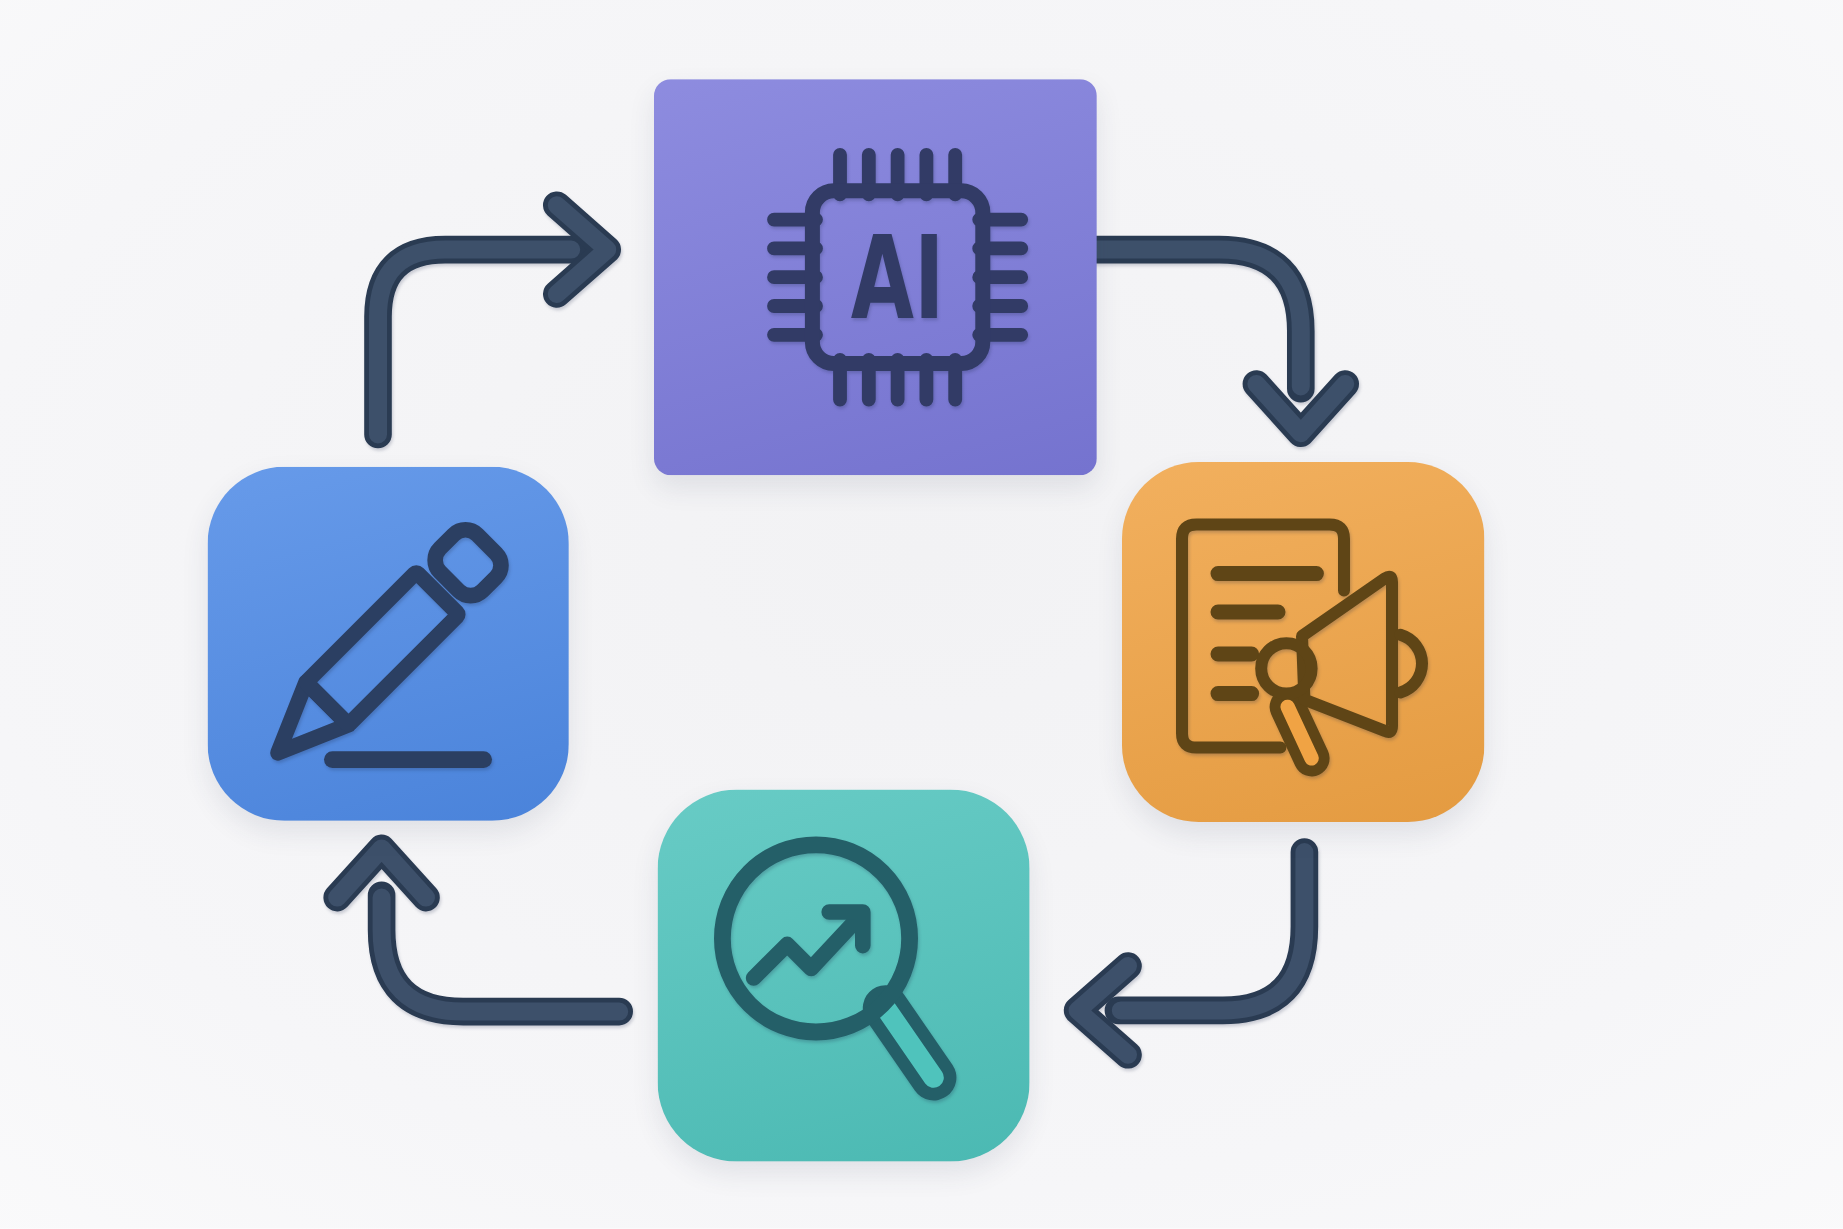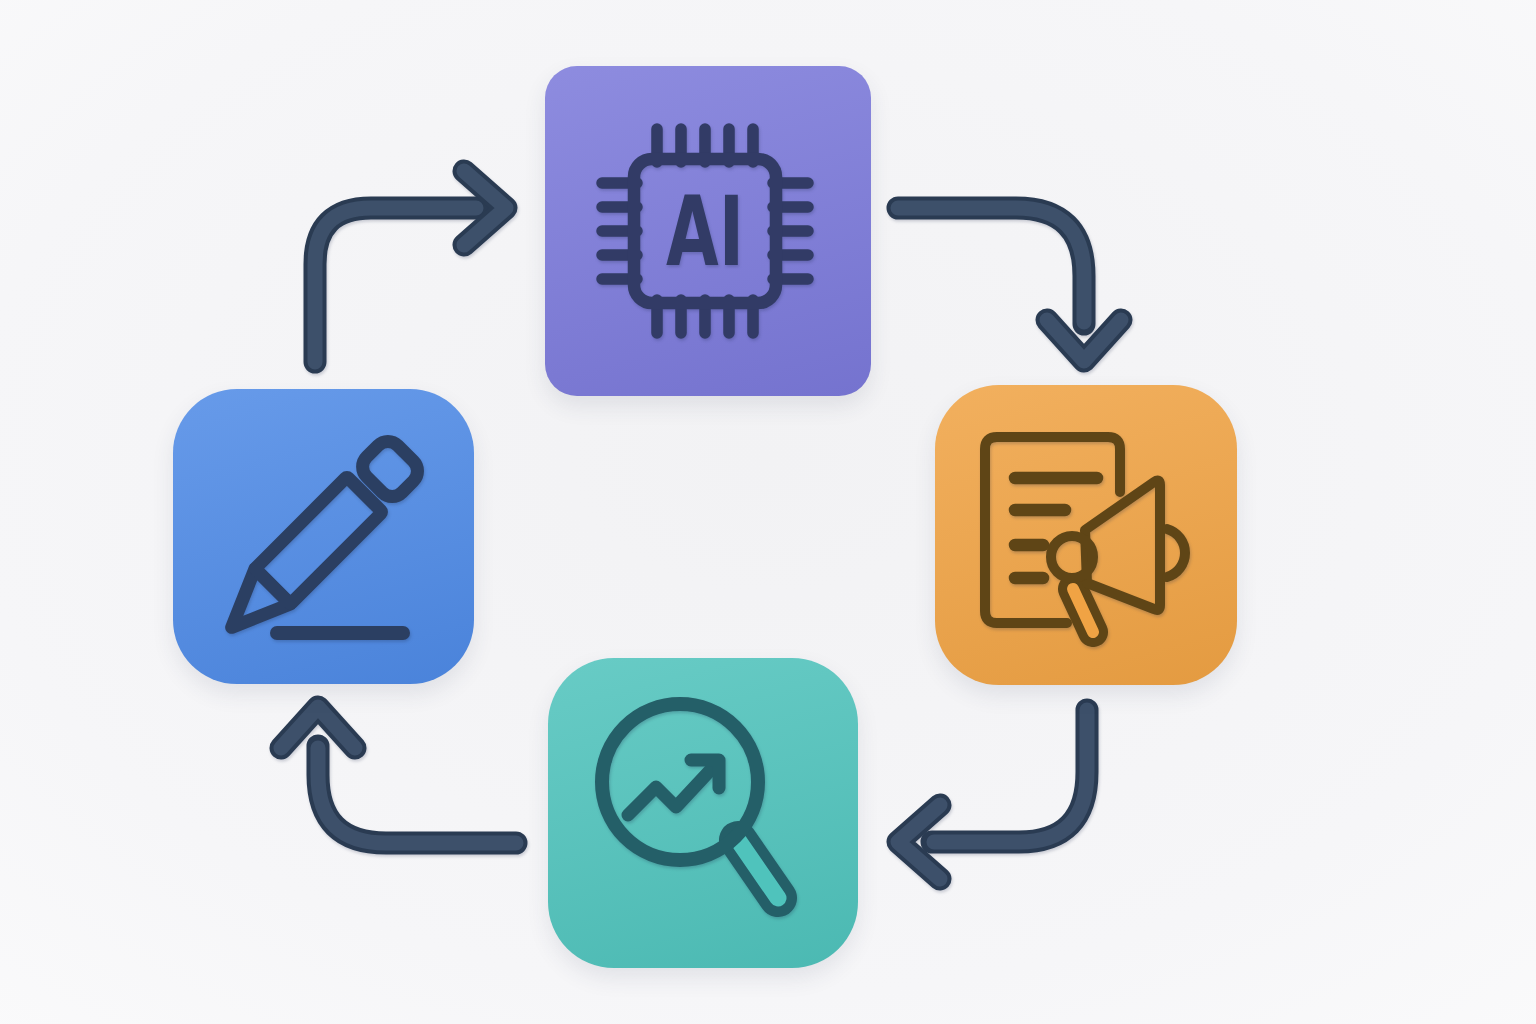--- a/index.html
+++ b/index.html
@@ -12,23 +12,23 @@
       var(--bg-mid,#f6f6f8) 55%,
       var(--bg-edge,#fdfdfd) 100%);
     font-family:"DejaVu Sans","Liberation Sans",sans-serif;
   }
   .node{
     position:absolute;
     box-shadow:0 10px 22px rgba(45,55,90,.10);
   }
   .node svg{display:block;width:100%;height:100%;
     filter:drop-shadow(1px 2px 1.5px rgba(25,35,70,.22));}
-  .node-ai{left:545px;top:66px;width:326px;height:330px;border-radius:32px;
+  .node-ai{left:545px;top:66px;width:326px;height:330px;border-radius:14px;
     background-image:linear-gradient(165deg,rgba(255,255,255,.14),rgba(0,0,0,.05));
-    background-color:var(--purple,#7b79da);}
+    background-color:var(--purple,#7b79da);padding-left:43px;}
   .node-announce{left:935px;top:385px;width:302px;height:300px;border-radius:64px;
     background-image:linear-gradient(165deg,rgba(255,255,255,.14),rgba(0,0,0,.05));
     background-color:var(--orange,#f0a344);}
   .node-analyze{left:548px;top:658px;width:310px;height:310px;border-radius:66px;
     background-image:linear-gradient(165deg,rgba(255,255,255,.14),rgba(0,0,0,.05));
     background-color:var(--teal,#4fc3bc);}
   .node-edit{left:173px;top:389px;width:301px;height:295px;border-radius:64px;
     background-image:linear-gradient(165deg,rgba(255,255,255,.14),rgba(0,0,0,.05));
     background-color:var(--blue,#4e8ae6);}
 

